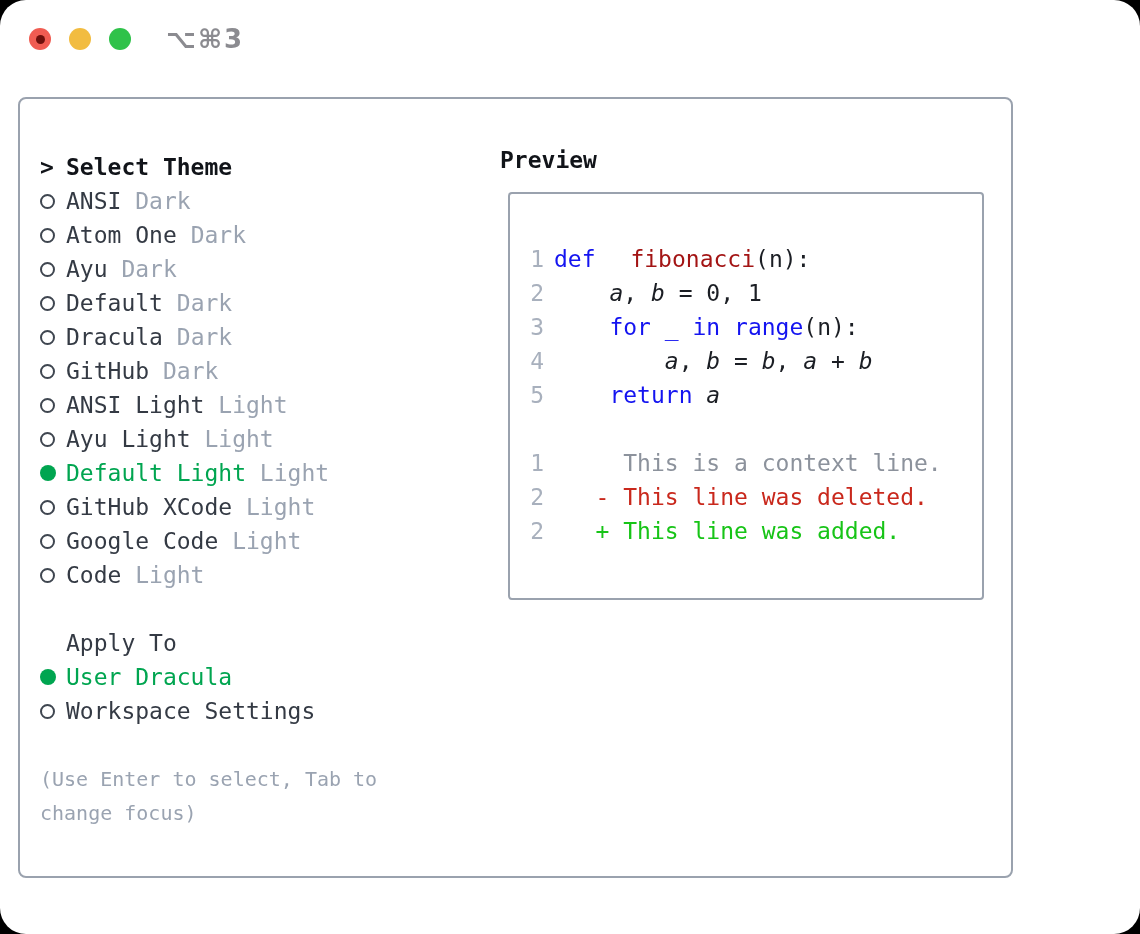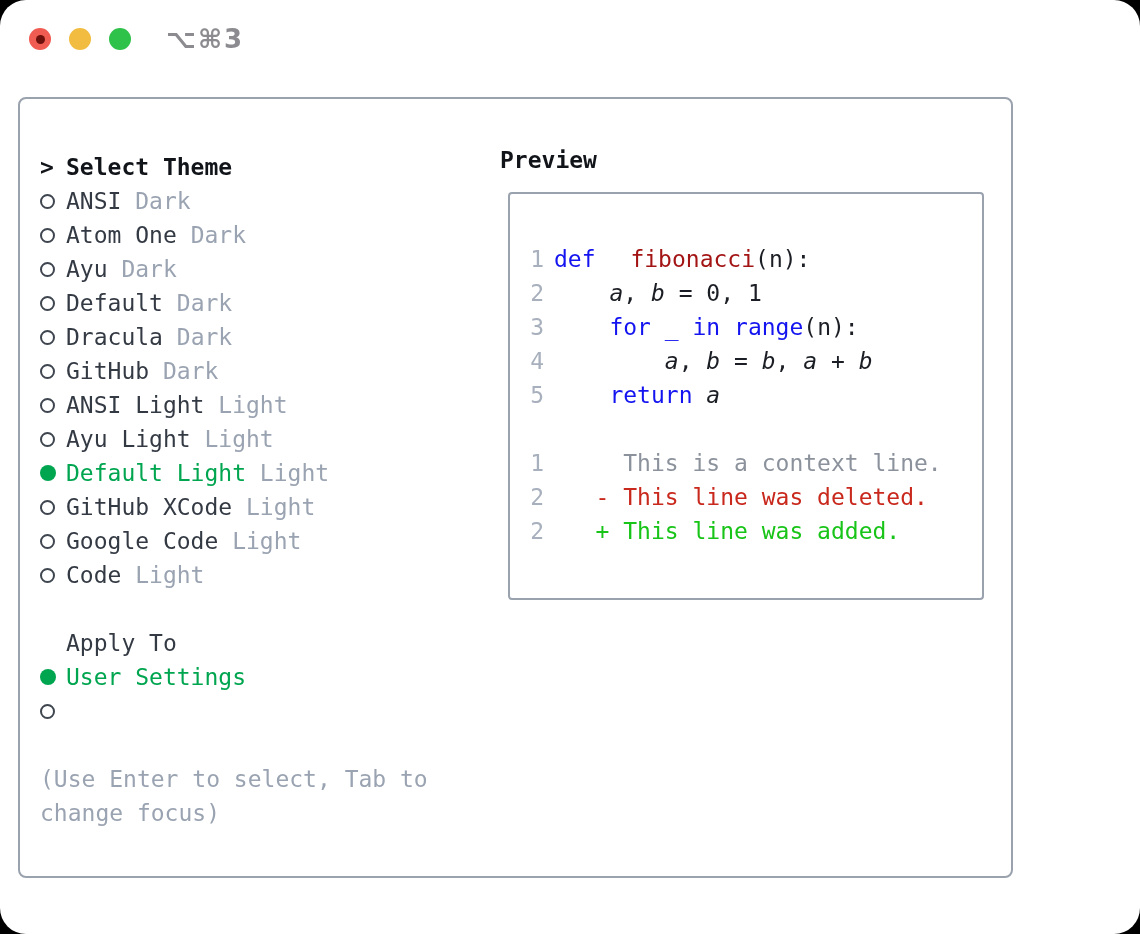--- a/index.html
+++ b/index.html
@@ -35,21 +35,21 @@
   .icon-cell{width:26px;display:flex;align-items:center;flex:none;}
   .cursor{font-weight:bold;color:var(--heading);}
   .title{font-weight:bold;color:var(--heading);}
   .subtitle{color:var(--item);}
   .ring{width:15px;height:15px;border:2px solid var(--ring);border-radius:50%;box-sizing:border-box;}
   .dot{width:16px;height:16px;border-radius:50%;background:var(--green);}
   .name{color:var(--item);}
   .name.sel{color:var(--green);}
   .variant{color:var(--muted);margin-left:1ch;}
   .spacer{height:34px;}
-  .help{margin-top:34px;width:410px;font-size:23px;line-height:34px;color:var(--muted);}
+  .help{margin-top:34px;width:410px;font-size:20px;line-height:34px;color:var(--muted);}
   
   .preview-box{
     margin-top:15px;margin-left:8px;width:476px;height:408px;
     border:2px solid var(--border);border-radius:4px;box-sizing:border-box;
     padding:48px 0 0 20px;overflow:hidden;background:#fff;
   }
   .pline{height:34px;display:flex;align-items:center;font-size:23px;line-height:34px;white-space:pre;color:var(--code);}
   .ln{width:14px;flex:none;text-align:right;color:var(--lineno);margin-right:10px;}
   .tok-k{color:var(--kw);}
   .tok-f{color:var(--fn);margin-left:21px;}
@@ -97,22 +97,22 @@
         </div>
 
       <div class="spacer"></div>
 
       <div class="row">
         <span class="icon-cell"></span>
         <span class="subtitle">Apply To</span>
       </div>
 
       <div id="apply-list">
-          <div class="row"><span class="icon-cell"><span class="dot"></span></span><span class="name sel">User Settings</span></div>
-          <div class="row"><span class="icon-cell"><span class="ring"></span></span></div>
+          <div class="row"><span class="icon-cell"><span class="dot"></span></span><span class="name sel">User Dracula</span></div>
+          <div class="row"><span class="icon-cell"><span class="ring"></span></span><span class="name">Workspace Settings</span></div>
         </div>
 
       <div class="help">(Use Enter to select, Tab to change focus)</div>
     </div>
 
     <div class="right-col">
       <div class="row">
         <span class="title">Preview</span>
       </div>
       <div class="preview-box" id="preview-box">

